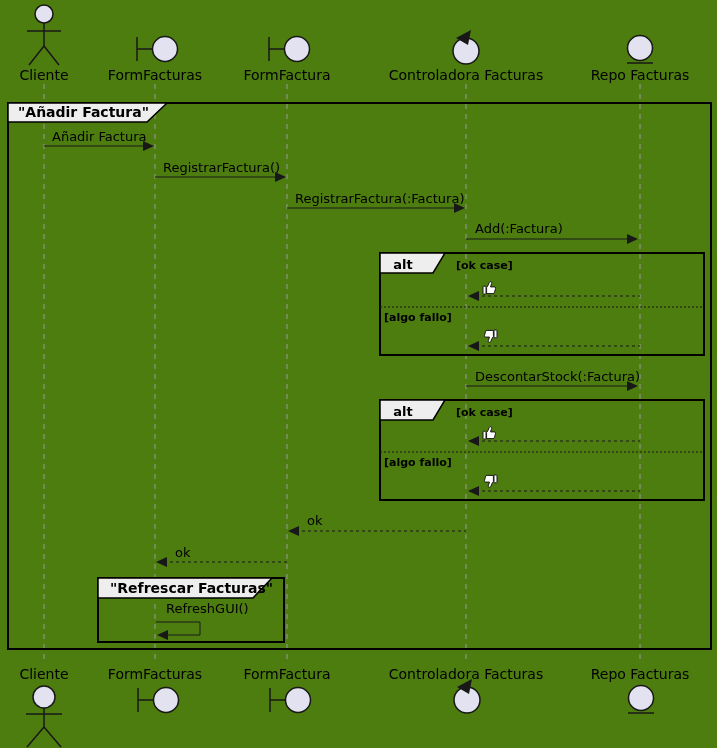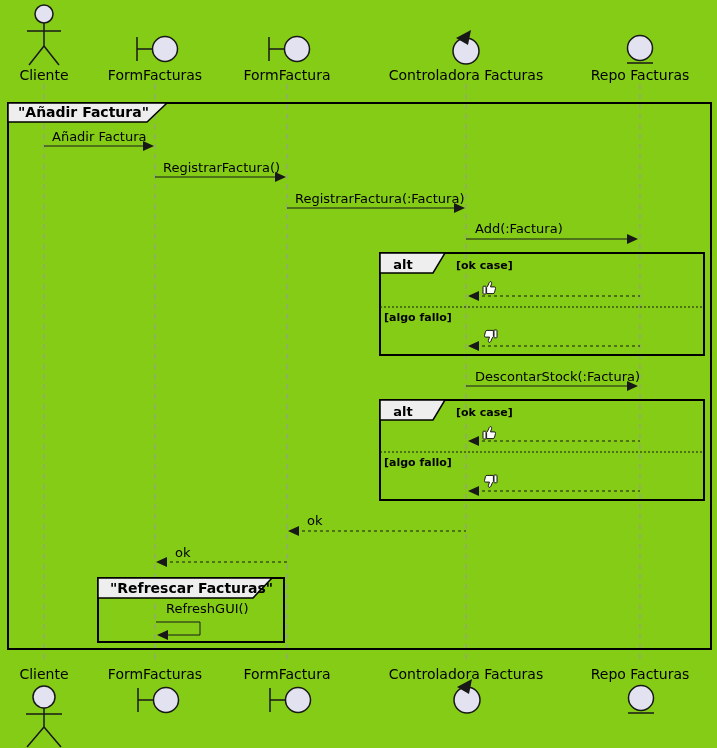--- a/index.html
+++ b/index.html
@@ -1,16 +1,16 @@
 <!DOCTYPE html>
 <html><head>
 <meta charset="utf-8">
 <style>
   html,body{margin:0;padding:0;background:#ffffff;}
-  .stage{position:relative;width:717px;height:748px;background:#84cc16;overflow:hidden;}
+  .stage{position:relative;width:717px;height:748px;background:#4d7c0f;overflow:hidden;}
   svg text{font-family:"DejaVu Sans","Liberation Sans",sans-serif;fill:#000000;}
   .plabel{font-size:14px;}
   .msg{font-size:13px;}
   .guard{font-size:11px;font-weight:bold;}
   .ftitle{font-size:14px;font-weight:bold;}
   .altkw{font-size:13px;font-weight:bold;}
   .lifeline{stroke:#999999;stroke-width:1;stroke-dasharray:5,5;fill:none;}
   .call{stroke:#181818;stroke-width:1;fill:none;}
   .reply{stroke:#181818;stroke-width:1;stroke-dasharray:3,3;fill:none;}
   .head{fill:#181818;stroke:none;}

